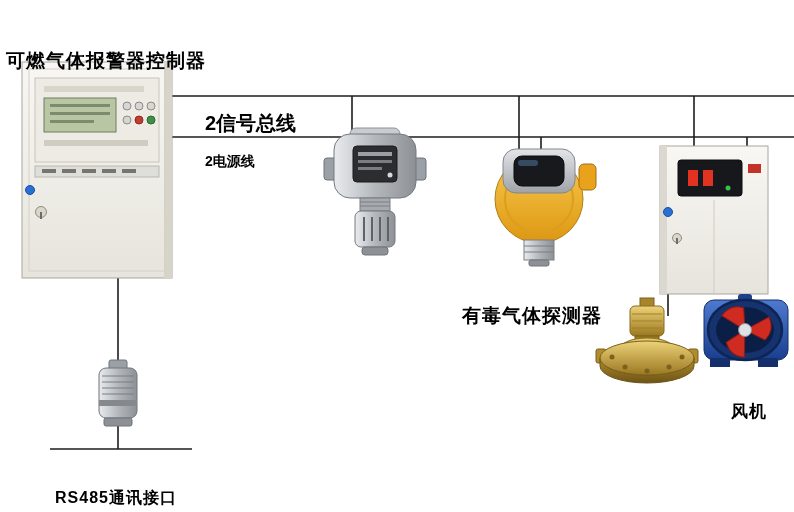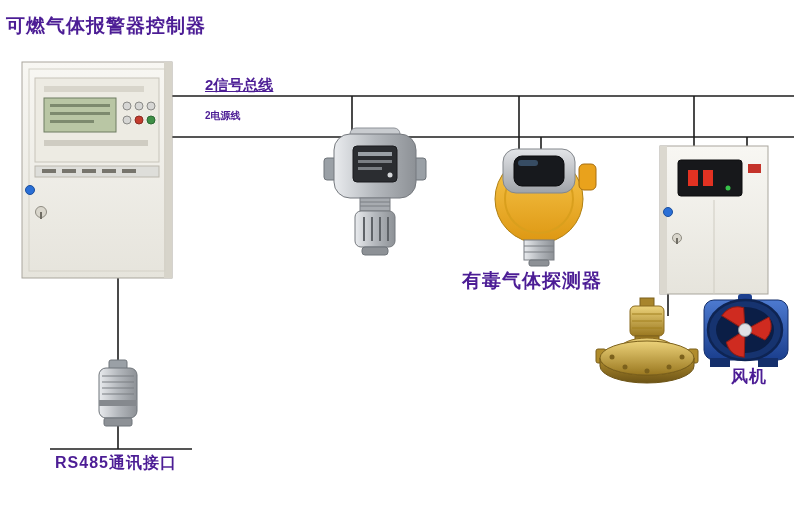--- a/index.html
+++ b/index.html
@@ -1,24 +1,24 @@
 <!DOCTYPE html>
 <html><head>
 <meta charset="utf-8">
 <style>
   html,body{margin:0;padding:0;background:#fff;}
   .stage{
     position:relative;width:794px;height:512px;background:#ffffff;overflow:hidden;
     font-family:"Liberation Sans",sans-serif;
   }
   .stage svg{position:absolute;left:0;top:0;}
-  .lbl{position:absolute;font-weight:700;color:#4c1d95;white-space:nowrap;line-height:1.1;}
+  .lbl{position:absolute;font-weight:700;color:#000000;white-space:nowrap;line-height:1.1;margin-top:35px;}
   .lbl-title{left:6px;top:16px;font-size:19px;letter-spacing:1px;}
-  .lbl-signal{left:205px;top:77px;font-size:15px;text-decoration:underline;}
-  .lbl-power{left:205px;top:110px;font-size:10px;}
+  .lbl-signal{left:205px;top:77px;font-size:20px;}
+  .lbl-power{left:205px;top:119px;font-size:14px;}
   .lbl-comb{left:287px;top:263px;font-size:17px;letter-spacing:1px;}
   .lbl-toxic{left:462px;top:271px;font-size:19px;letter-spacing:1px;}
   .lbl-valve{left:588px;top:386px;font-size:17px;letter-spacing:1px;}
   .lbl-fan{left:731px;top:368px;font-size:17px;letter-spacing:1px;}
   .lbl-rs485{left:55px;top:454px;font-size:16px;letter-spacing:1px;}
 </style>
 </head>
 <body>
 
 <div class="stage">

